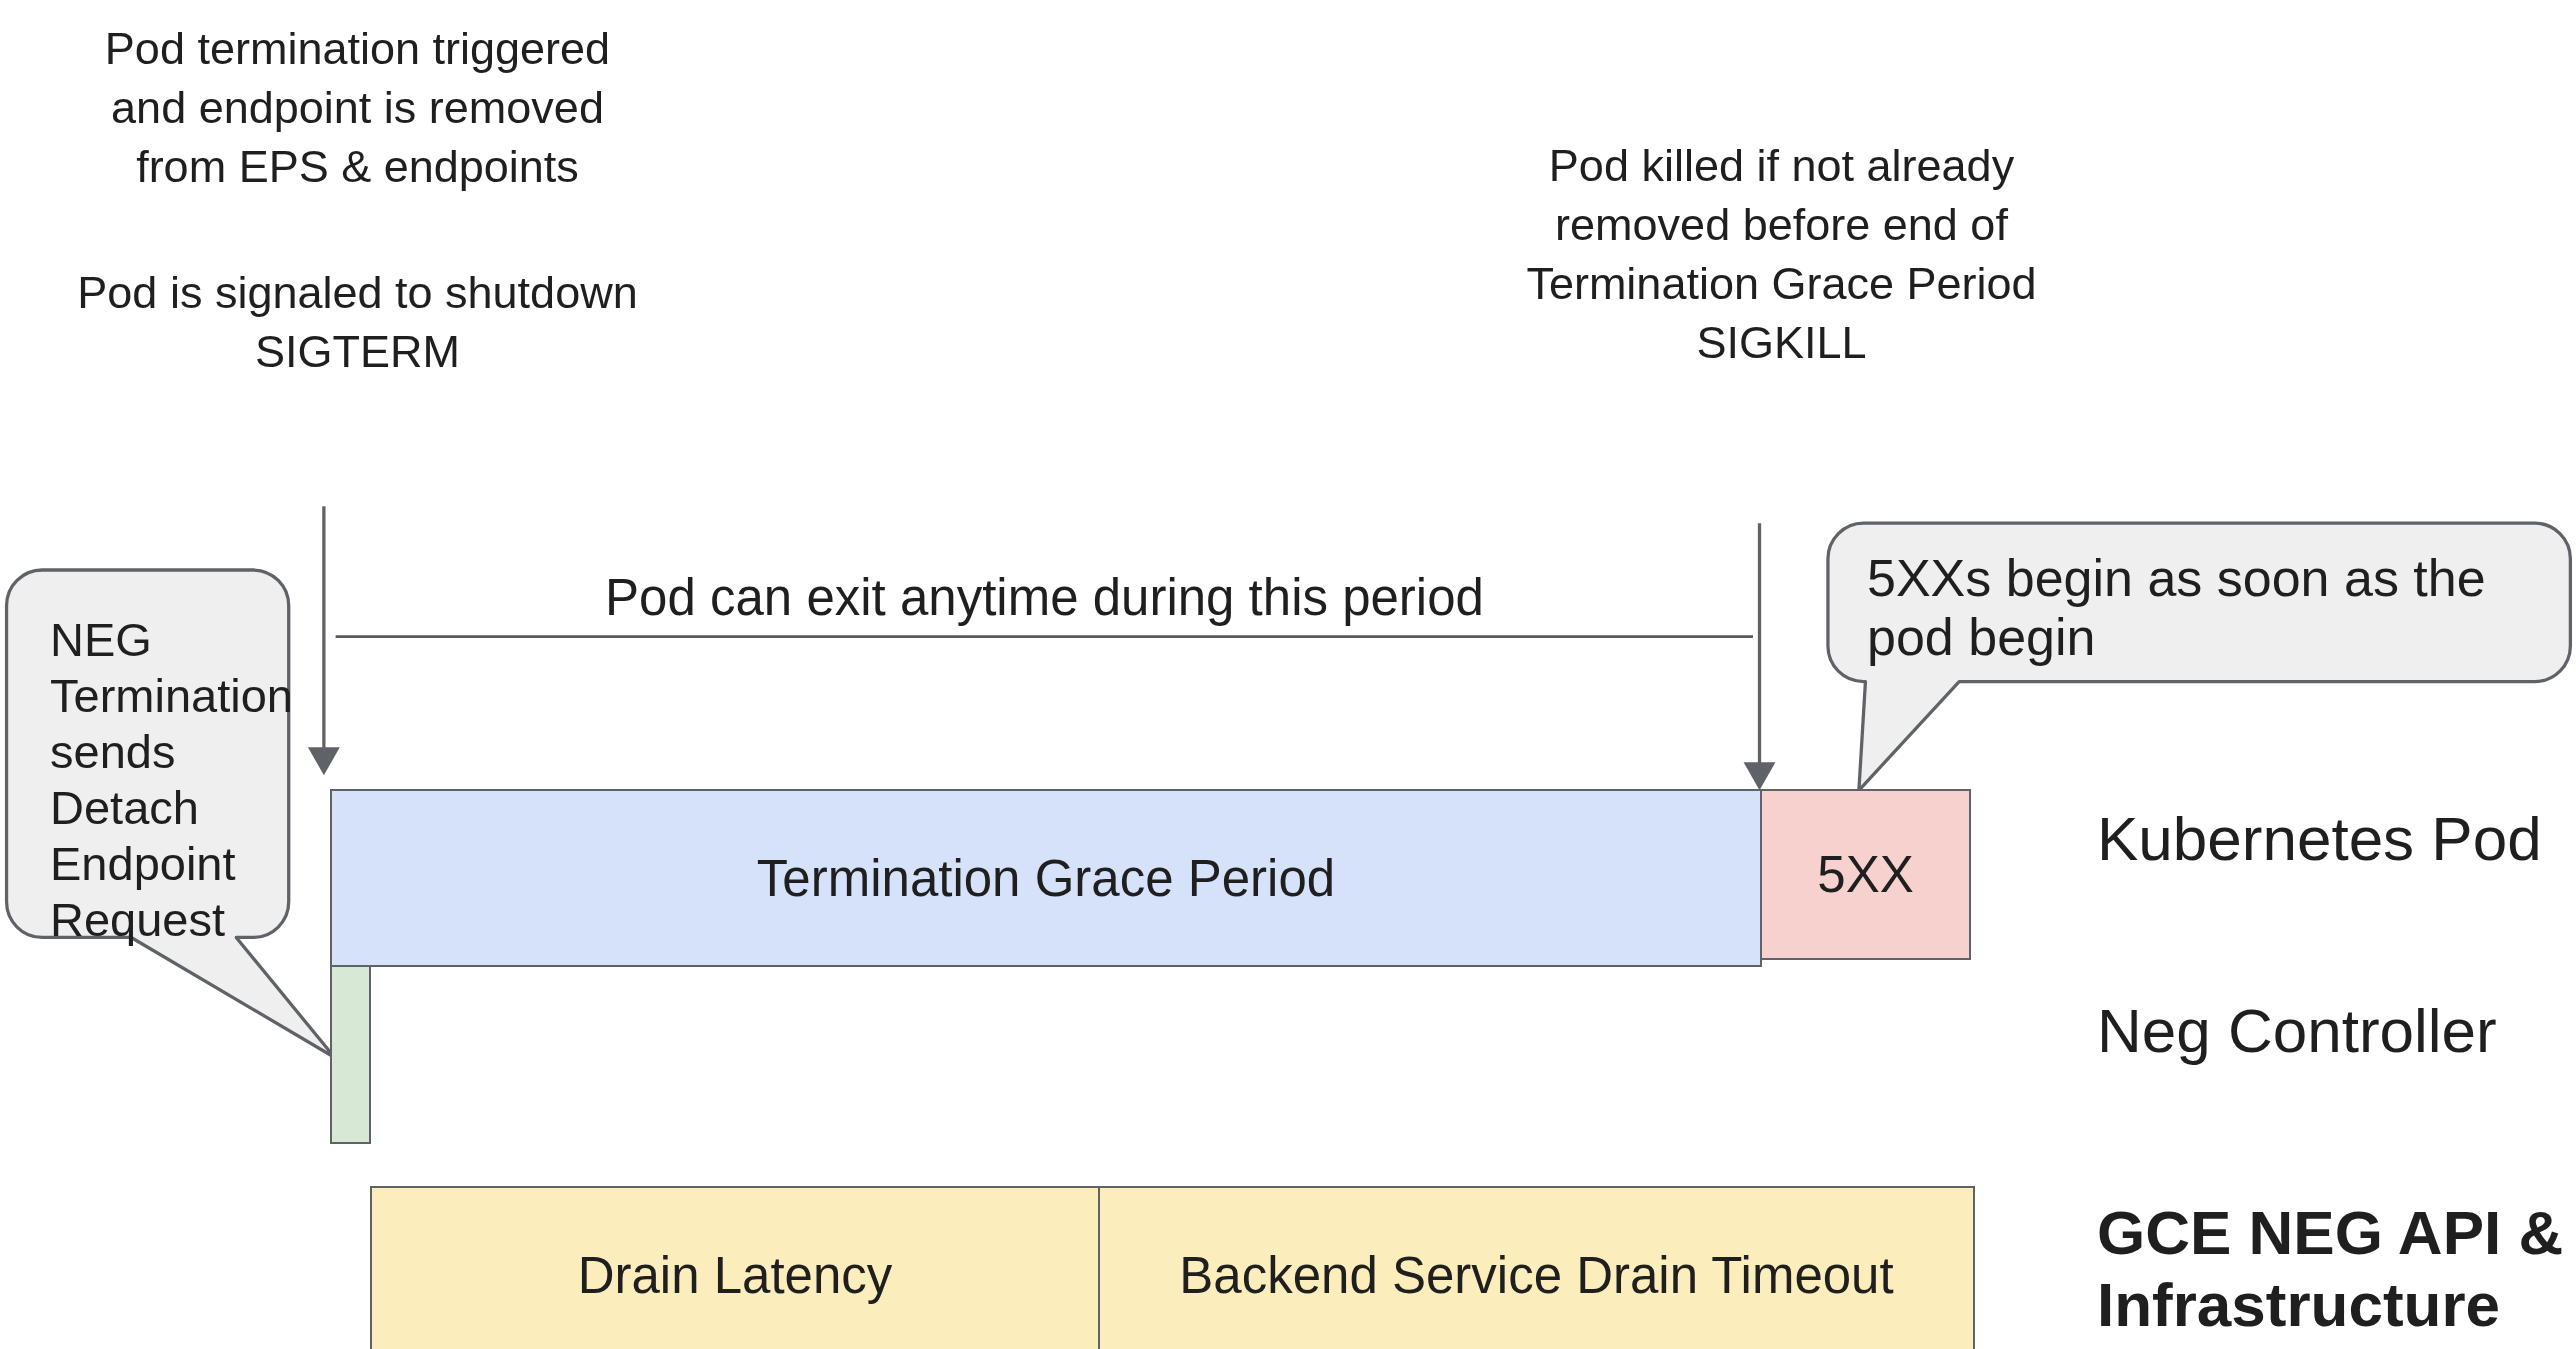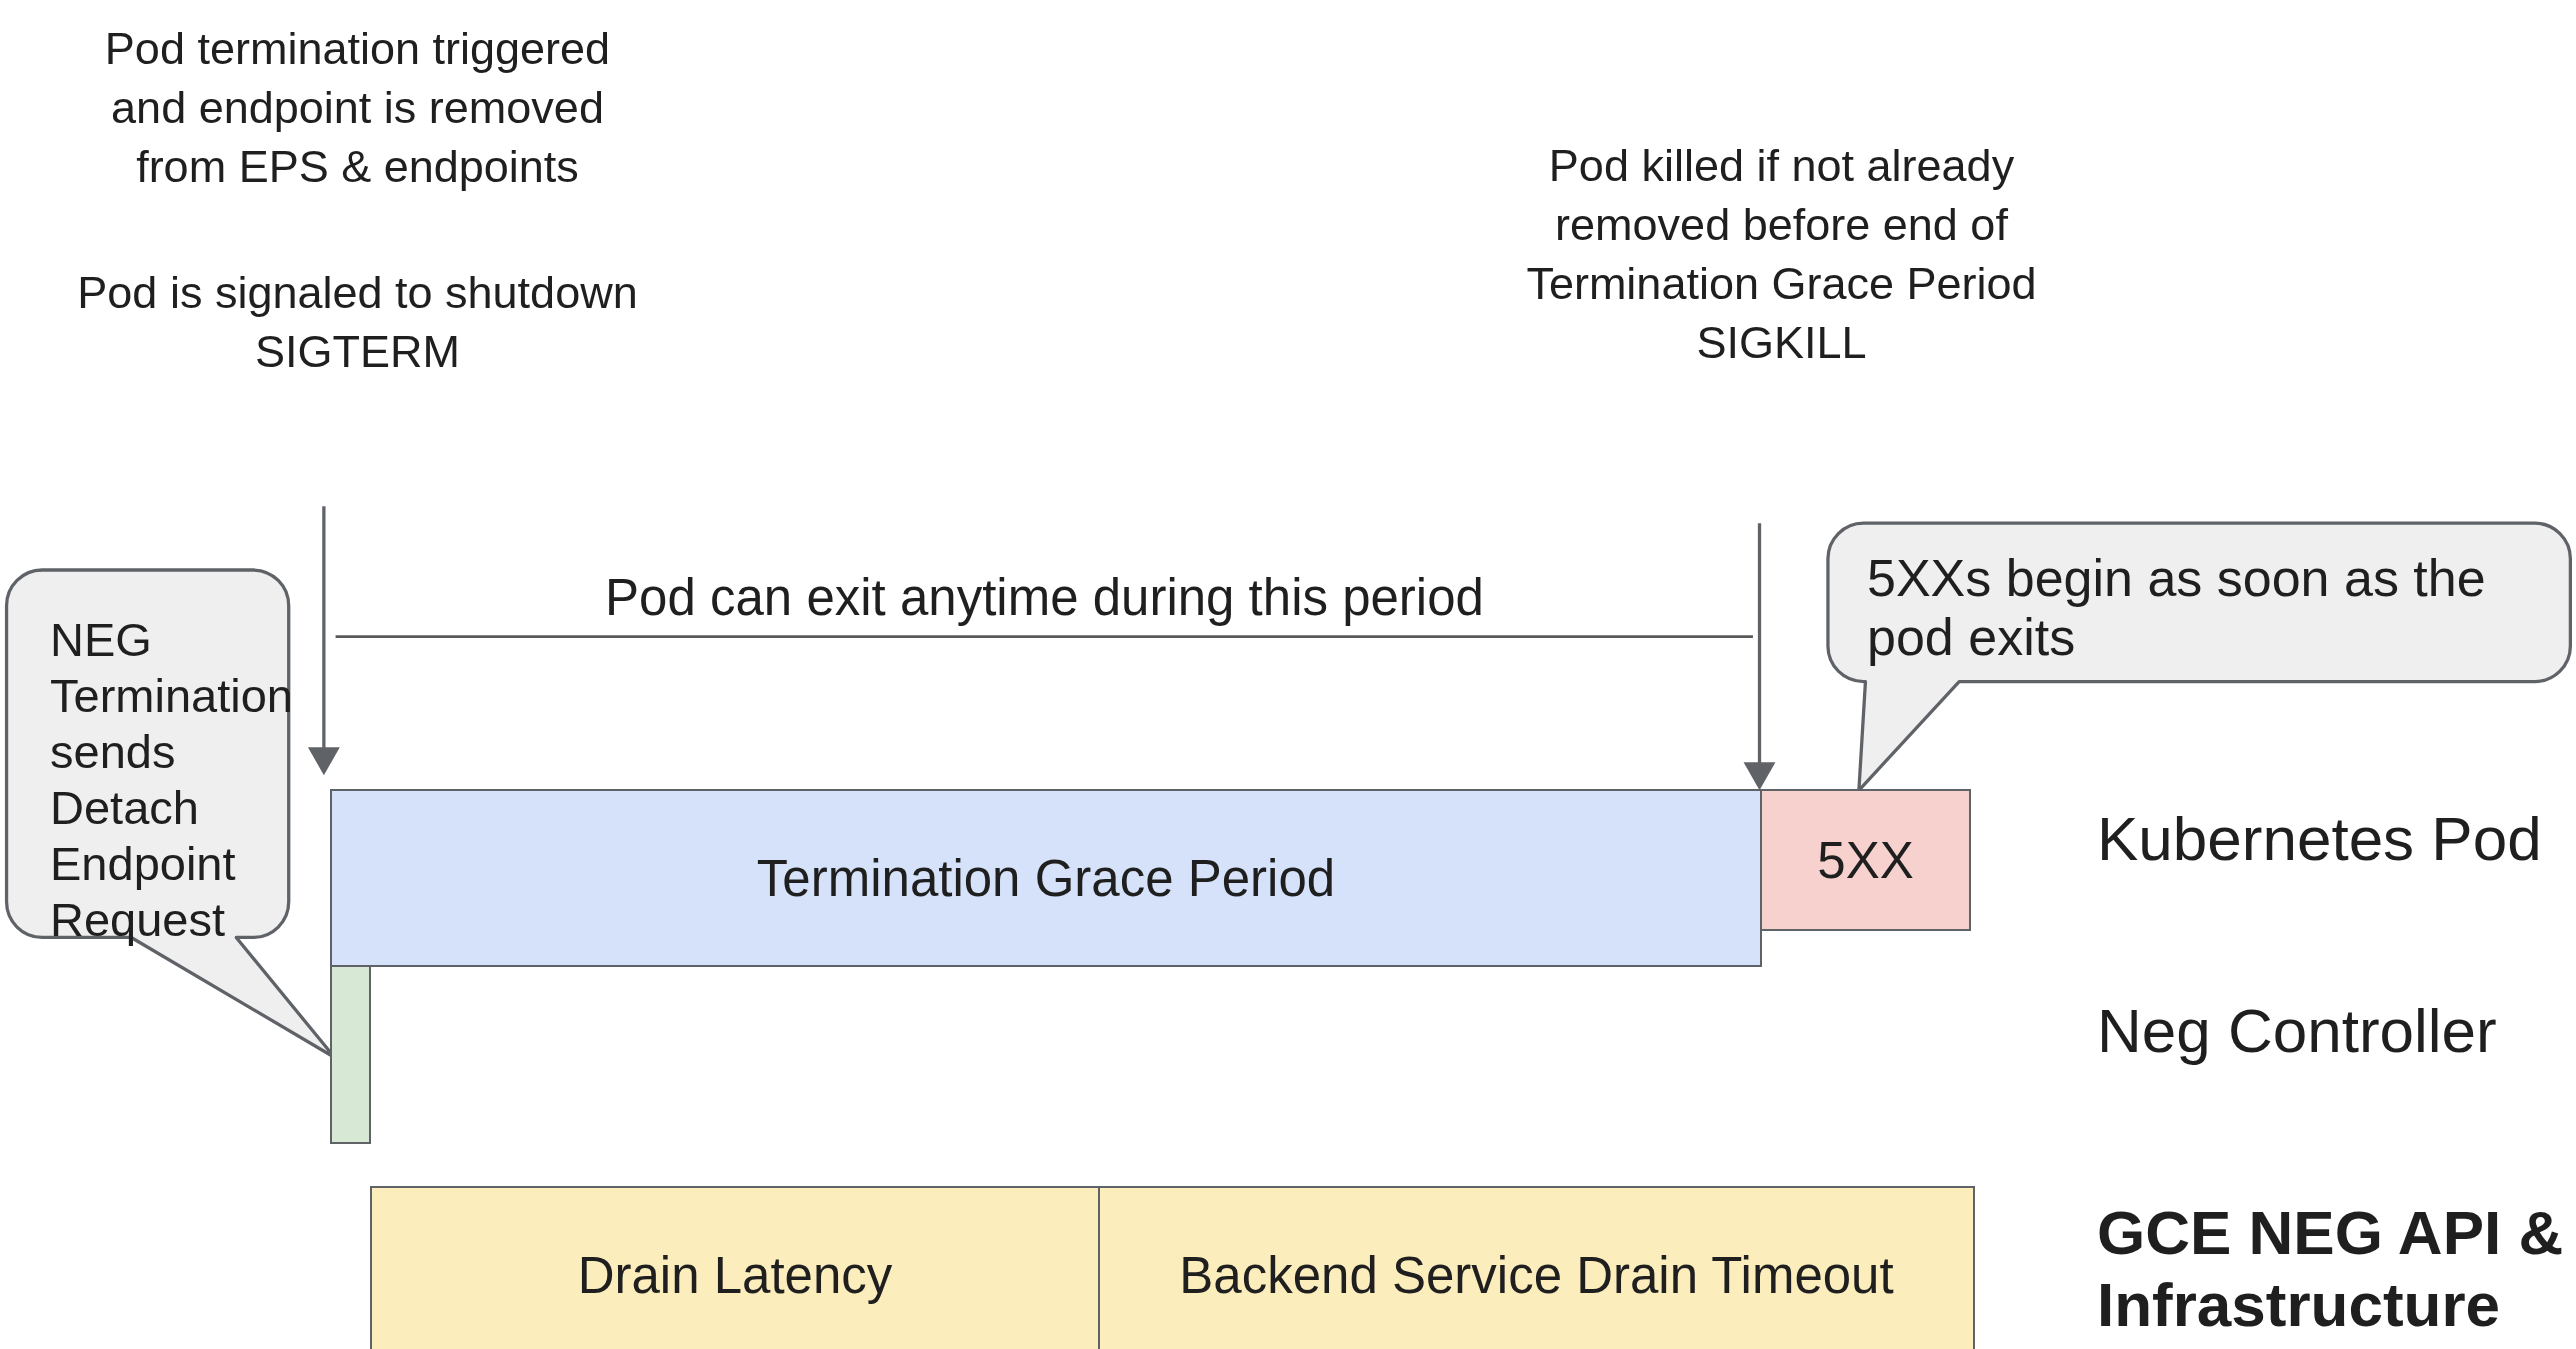--- a/index.html
+++ b/index.html
@@ -18,21 +18,21 @@
   .span-label{left:482px;top:570px;width:1125px;text-align:center;font-size:51px;line-height:56px;white-space:nowrap;}
 
   
   .callout-text{font-size:47px;line-height:56px;white-space:nowrap;}
   .callout-text-left{left:50px;top:612px;}
   .callout-text-right{left:1867px;top:549px;font-size:52px;line-height:59px;}
 
   
   .bar{box-sizing:border-box;border:2.8px solid #5f6368;display:flex;align-items:center;justify-content:center;font-size:51px;white-space:nowrap;}
   .bar-blue{left:330px;top:789px;width:1432px;height:178px;background:#d5e2f9;}
-  .bar-pink{left:1760px;top:789px;width:211px;height:142px;background:#f6d1ce;}
+  .bar-pink{left:1760px;top:789px;width:211px;height:171px;background:#f6d1ce;}
   .bar-green{left:330px;top:965px;width:41px;height:179px;background:#d7e8d5;}
   .bar-yellow{left:370px;top:1141px;width:1605px;height:178px;background:#fcedbc;display:flex;align-items:stretch;justify-content:flex-start;padding:0;margin-top:45px;}
   .ycell{box-sizing:border-box;display:flex;align-items:center;justify-content:center;font-size:51px;white-space:nowrap;}
   .ycell1{width:726px;}
   .ycell2{flex:1;border-left:2.8px solid #5f6368;}
 
   
   .row-label{left:2097px;font-size:62px;line-height:75px;white-space:nowrap;}
   .row-label-k8s{top:801px;}
   .row-label-neg{top:993px;}
@@ -91,21 +91,21 @@
     <div>NEG</div>
     <div>Termination</div>
     <div>sends</div>
     <div>Detach</div>
     <div>Endpoint</div>
     <div>Request</div>
   </div>
 
   <div class="abs callout-text callout-text-right">
     <div>5XXs begin as soon as the</div>
-    <div>pod exits</div>
+    <div>pod begin</div>
   </div>
 
   <div class="abs bar bar-blue">
     <span>Termination Grace Period</span>
   </div>
   <div class="abs bar bar-pink">
     <span>5XX</span>
   </div>
   <div class="abs bar bar-green"></div>
   <div class="abs bar bar-yellow">

